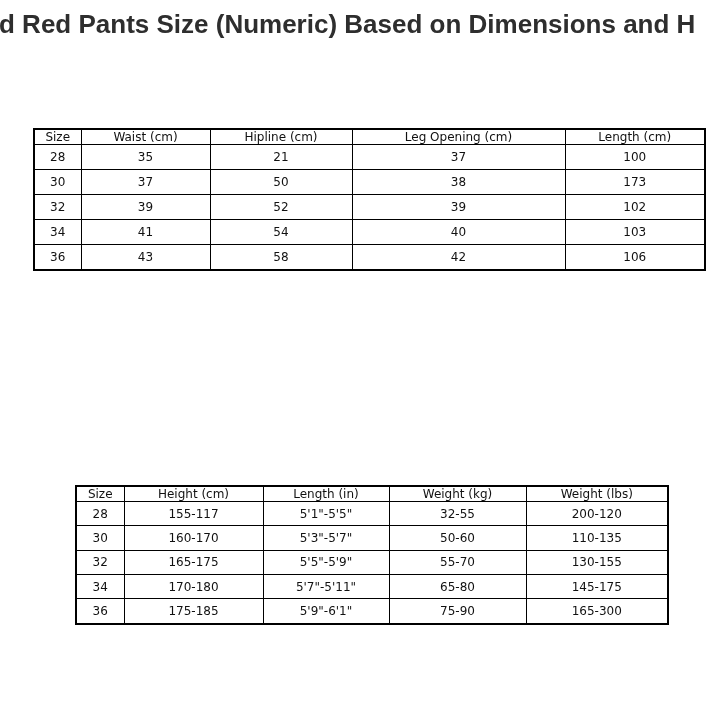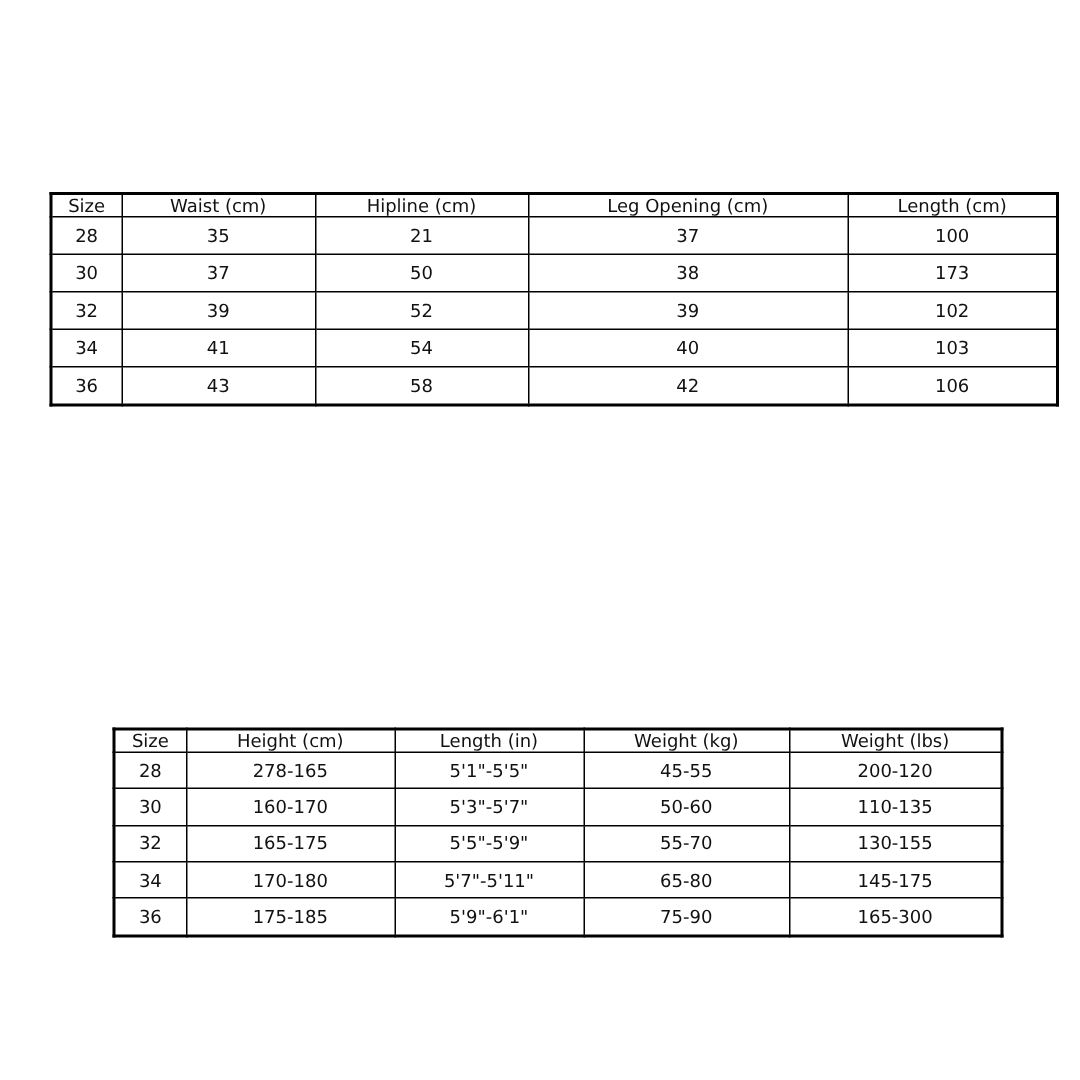--- a/index.html
+++ b/index.html
@@ -70,20 +70,21 @@
   #table-height-weight col.c1 { width: 139px; }
   #table-height-weight col.c2 { width: 126px; }
   #table-height-weight col.c3 { width: 137px; }
   #table-height-weight col.c4 { width: 142px; }
 </style>
 </head>
 <body>
 
 <div class="page">
 
+  <div class="title">d Red Pants Size (Numeric) Based on Dimensions and H</div>
 
   <table class="sizing" id="table-dimensions">
     <colgroup>
       <col class="c0">
         <col class="c1">
         <col class="c2">
         <col class="c3">
         <col class="c4">
     </colgroup>
     <thead>
@@ -147,23 +148,23 @@
           <th>Size</th>
           <th>Height (cm)</th>
           <th>Length (in)</th>
           <th>Weight (kg)</th>
           <th>Weight (lbs)</th>
         </tr>
       </thead>
     <tbody>
         <tr>
           <td>28</td>
-          <td>278-165</td>
+          <td>155-117</td>
           <td>5'1"-5'5"</td>
-          <td>45-55</td>
+          <td>32-55</td>
           <td>200-120</td>
         </tr>
         <tr>
           <td>30</td>
           <td>160-170</td>
           <td>5'3"-5'7"</td>
           <td>50-60</td>
           <td>110-135</td>
         </tr>
         <tr>

